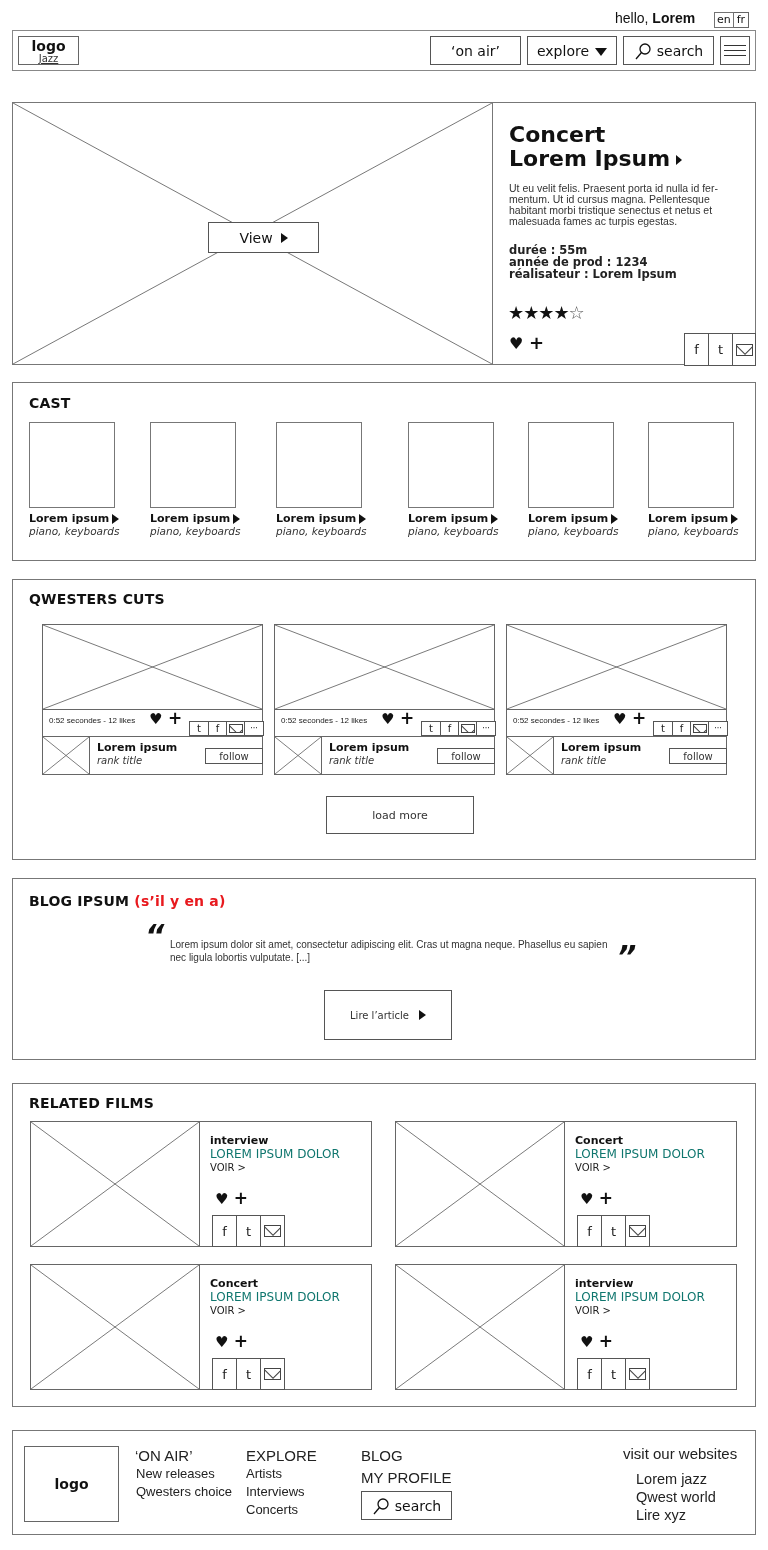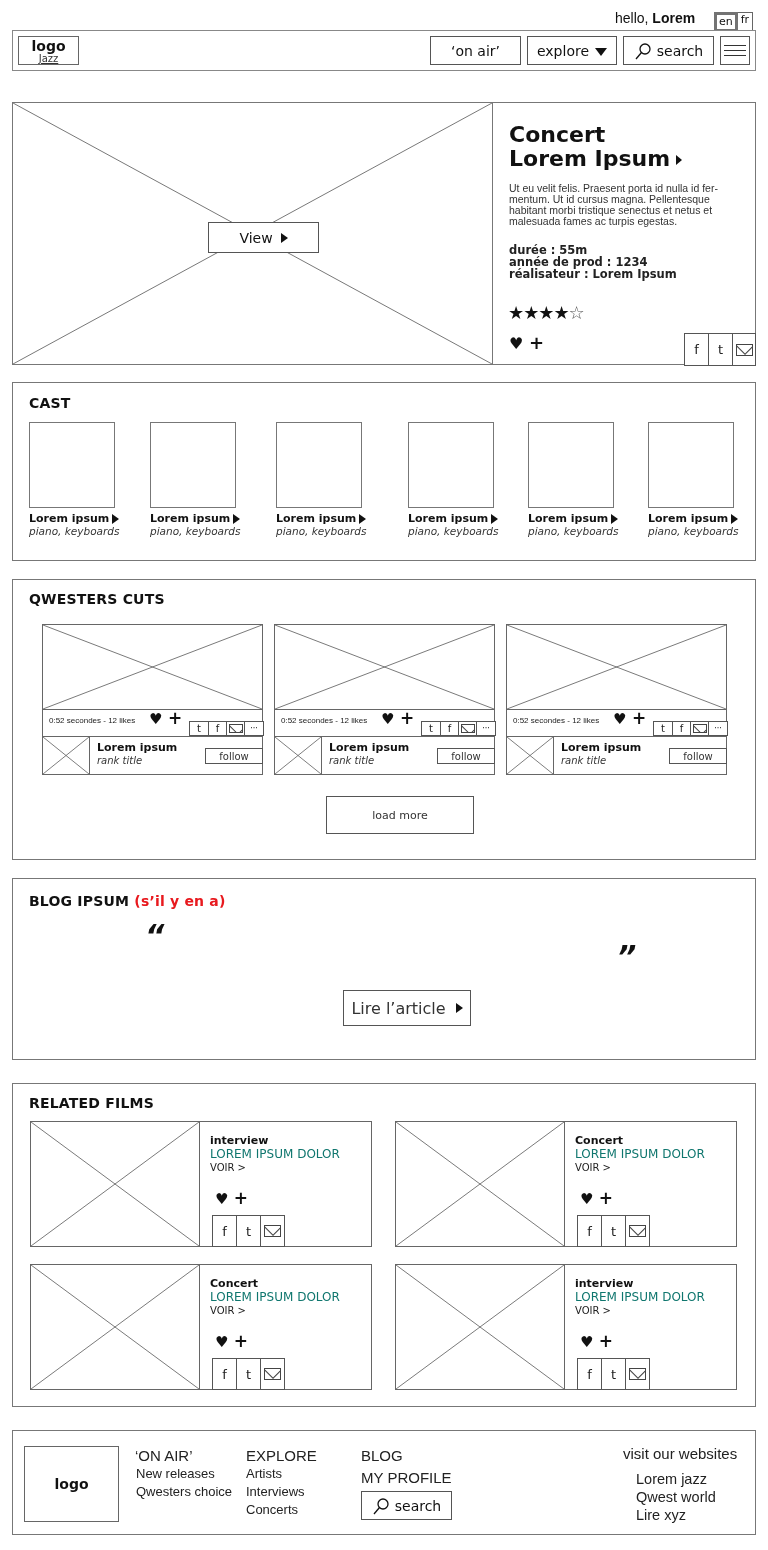--- a/index.html
+++ b/index.html
@@ -29,21 +29,21 @@
 .foot-head{position:absolute;font-size:15px;color:#222;font-family:"Liberation Sans",sans-serif}
 </style>
 </head>
 <body>
 
 <div class="abs" style="left:615px;top:10px;font-size:14px;font-family:Liberation Sans, sans-serif">
   <span>hello,</span>
   <b>Lorem</b>
 </div>
 <div class="abs" style="left:714px;top:12px;display:flex;font-size:11px">
-  <span style="border:3px solid #737373;padding:0 2px;line-height:14px">en</span>
+  <span style="border:1px solid #737373;padding:0 2px;line-height:14px">en</span>
   <span style="border:1px solid #666;border-left:none;padding:0 3px;line-height:14px">fr</span>
 </div>
 
 <div class="box" style="left:12px;top:30px;width:744px;height:41px;border-color:#888">
   <div class="abs" style="left:5px;top:5px;width:61px;height:29px;border:1px solid #666;text-align:center">
     <div style="font-weight:bold;font-size:14px;line-height:16px;margin-top:1px">logo</div>
     <div style="font-size:10px;line-height:10px;color:#333;text-decoration:underline">Jazz</div>
   </div>
   <div class="btn" style="left:417px;top:5px;width:91px;height:29px;font-size:14px">
     <span>‘on air’</span>
@@ -243,22 +243,23 @@
     <span>load more</span>
   </div>
 </div>
 
 <div class="box" style="left:12px;top:878px;width:744px;height:182px">
   <div class="h2" style="left:16px;top:14px">
     <span>BLOG IPSUM</span>
     <span style="color:#e8191e">(s’il y en a)</span>
   </div>
   <div class="abs" style="left:132px;top:42px;font-size:30px;font-weight:bold;font-style:italic;line-height:30px">“</div>
+  <div class="abs" style="left:157px;top:59px;width:446px;font-size:10px;line-height:13px;color:#333;font-family:'Liberation Sans',sans-serif">Lorem ipsum dolor sit amet, consectetur adipiscing elit. Cras ut magna neque. Phasellus eu sapien nec ligula lobortis vulputate. [...]</div>
   <div class="abs" style="left:604px;top:63px;font-size:30px;font-weight:bold;font-style:italic;line-height:30px">”</div>
-  <div class="btn" style="left:330px;top:111px;width:128px;height:36px;font-size:16px;color:#333">
+  <div class="btn" style="left:311px;top:111px;width:128px;height:50px;font-size:10px;color:#333">
     <span>Lire l’article</span>
     <span class="tri" style="margin-left:10px"></span>
   </div>
 </div>
 
 <div class="box" style="left:12px;top:1083px;width:744px;height:324px">
   <div class="h2" style="left:16px;top:11px">RELATED FILMS</div>
 
   <div class="abs film" style="left:17px;top:37px;width:342px;height:126px;border:1px solid #666">
     <div class="xph" style="left:-1px;top:-1px;width:170px;height:126px">

